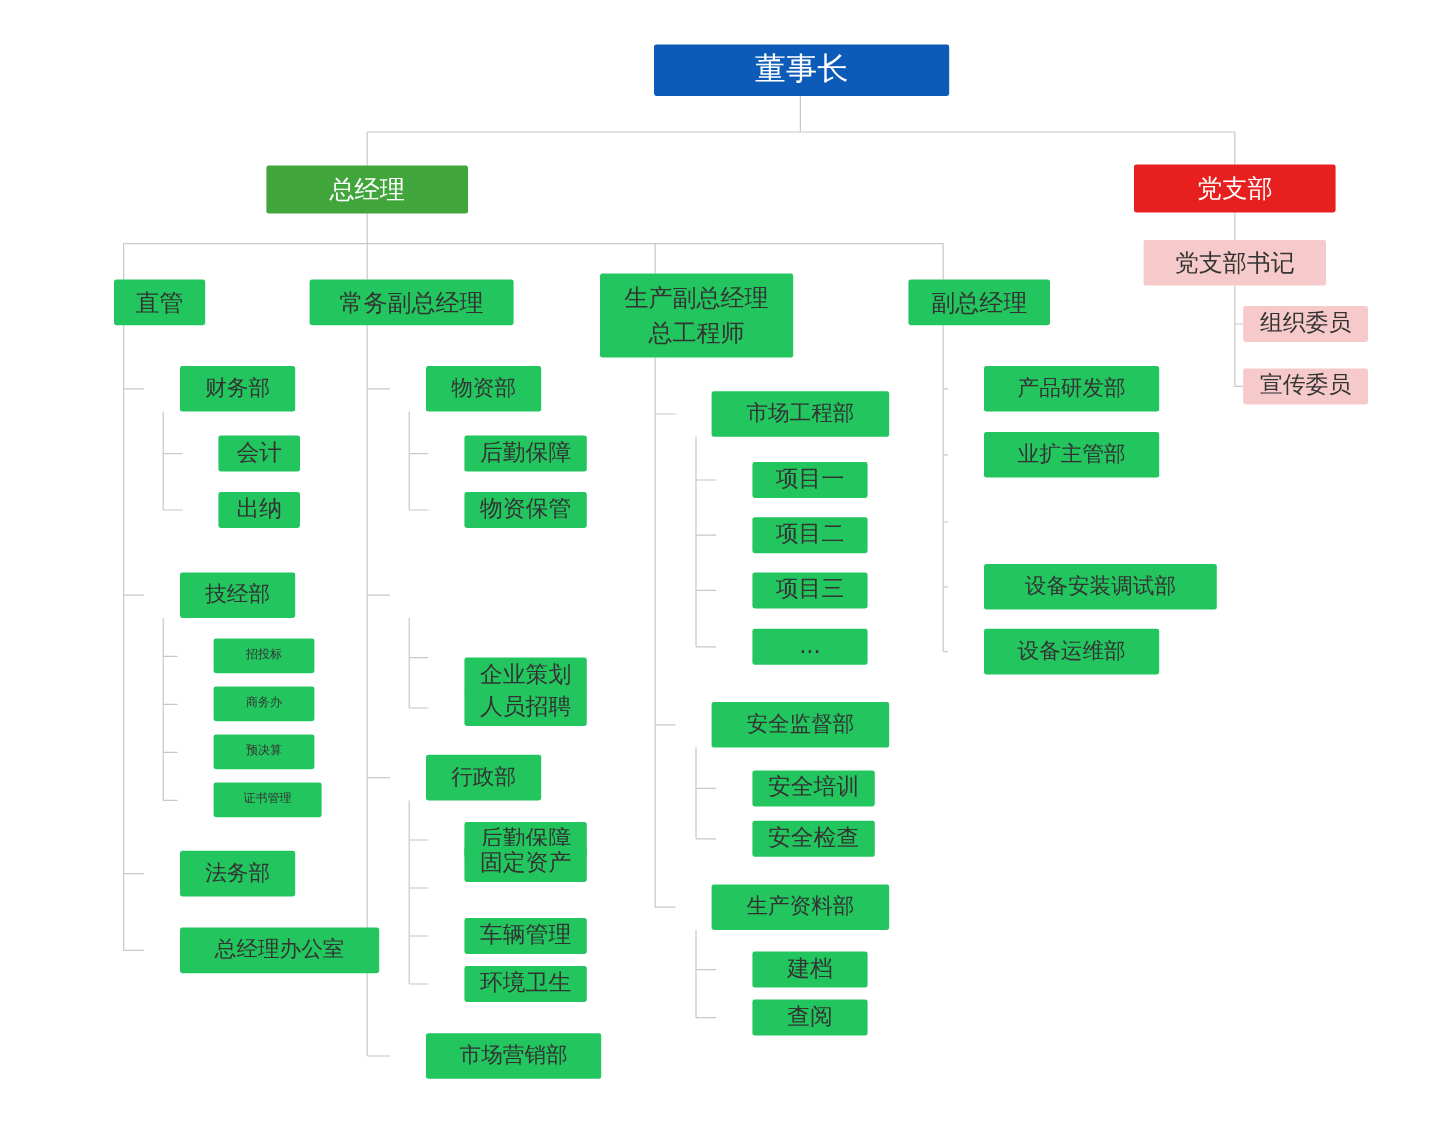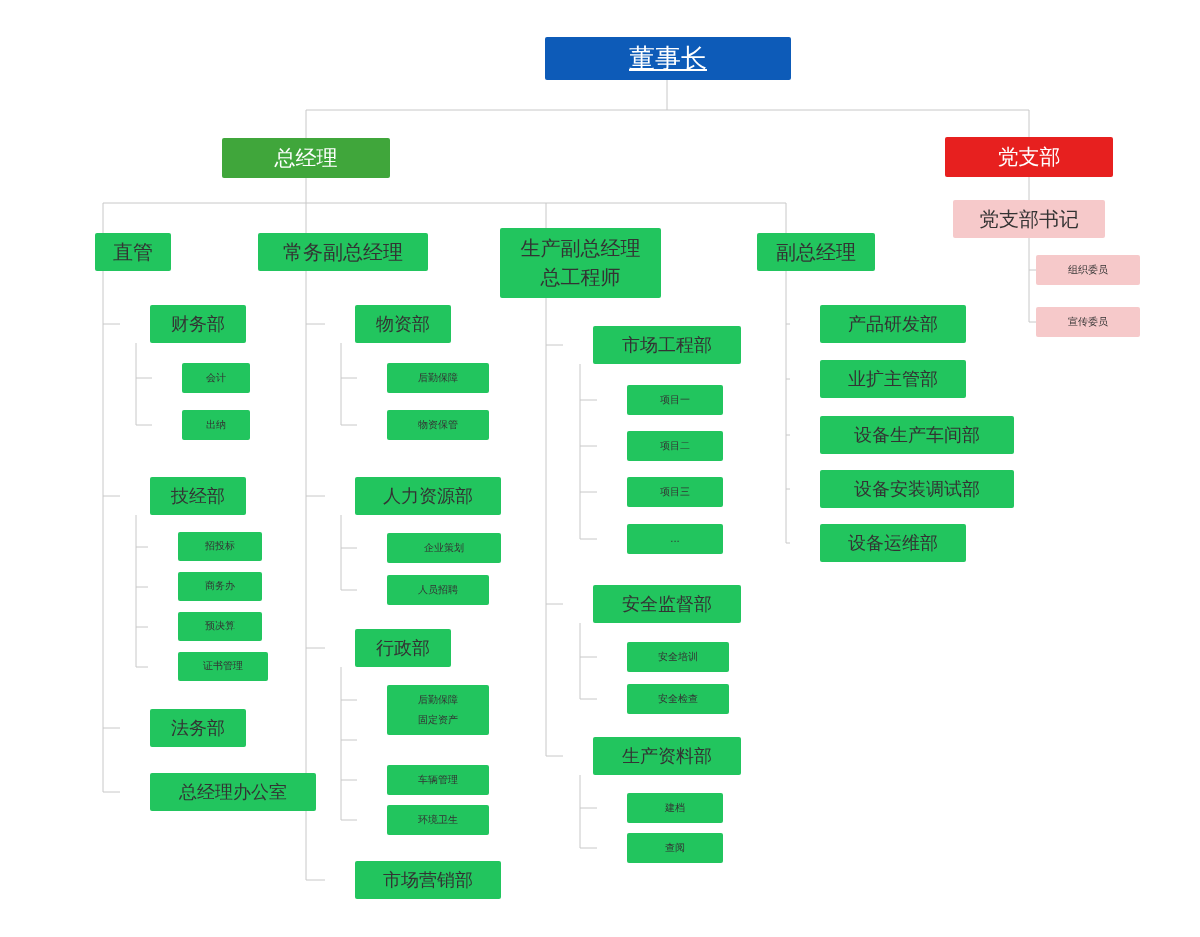--- a/index.html
+++ b/index.html
@@ -13,22 +13,22 @@
     position:absolute; box-sizing:border-box;
     display:flex; align-items:center; justify-content:center;
     text-align:center; border-radius:2px; color:#333333;
     white-space:pre-line; line-height:1.45;
   }
   .c-blue   { background:#0d5bb8; color:#ffffff; }
   .c-green  { background:#40a63b; color:#ffffff; }
   .c-red    { background:#e7201f; color:#ffffff; }
   .c-lgreen { background:#22c55e;margin-left:30px; }
   .c-pink   { background:#f6c9ca; }
-  .f26{font-size:26px;text-decoration:underline;} .f21{font-size:21px;} .f20{font-size:20px;}
-  .f18{font-size:18px;} .f15{font-size:10px;} .f14{font-size:10px;}
+  .f26{font-size:26px;} .f21{font-size:21px;} .f20{font-size:20px;}
+  .f18{font-size:18px;} .f15{font-size:19px;} .f14{font-size:10px;}
 </style>
 </head>
 <body>
 
 <div class="canvas">
 
   <svg class="connectors" xmlns="http://www.w3.org/2000/svg">
     <path d="M667 80 V110 M306 110 H1029 M306 110 V138 M1029 110 V137"></path>
     <path d="M306 178 V203 M103 203 H786 M103 203 V233 M306 203 V233 M546 203 V228 M786 203 V233"></path>
     <path d="M1029 177 V200 M1029 238 V322 M1029 270 H1036 M1029 322 H1036"></path>
@@ -67,22 +67,21 @@
   <div class="node c-lgreen f14" style="left:148px;top:532px;width:84px;height:29px">招投标</div>
   <div class="node c-lgreen f14" style="left:148px;top:572px;width:84px;height:29px">商务办</div>
   <div class="node c-lgreen f14" style="left:148px;top:612px;width:84px;height:29px">预决算</div>
   <div class="node c-lgreen f14" style="left:148px;top:652px;width:90px;height:29px">证书管理</div>
   <div class="node c-lgreen f18" style="left:120px;top:709px;width:96px;height:38px">法务部</div>
   <div class="node c-lgreen f18" style="left:120px;top:773px;width:166px;height:38px">总经理办公室</div>
 
   <div class="node c-lgreen f18" style="left:325px;top:305px;width:96px;height:38px">物资部</div>
   <div class="node c-lgreen f15" style="left:357px;top:363px;width:102px;height:30px">后勤保障</div>
   <div class="node c-lgreen f15" style="left:357px;top:410px;width:102px;height:30px">物资保管</div>
-  <div class="node c-lgreen f18" style="left:325px;top:477px;width:146px;height:38px">人力资源部</div>
-  <div class="node c-lgreen f15" style="left:357px;top:533px;width:114px;height:30px">企业策划</div>
+  <div class="node c-lgreen f15" style="left:357px;top:548px;width:102px;height:30px">企业策划</div>
   <div class="node c-lgreen f15" style="left:357px;top:575px;width:102px;height:30px">人员招聘</div>
   <div class="node c-lgreen f18" style="left:325px;top:629px;width:96px;height:38px">行政部</div>
   <div class="node c-lgreen f15" style="left:357px;top:685px;width:102px;height:30px">后勤保障</div>
   <div class="node c-lgreen f15" style="left:357px;top:705px;width:102px;height:30px">固定资产</div>
   <div class="node c-lgreen f15" style="left:357px;top:765px;width:102px;height:30px">车辆管理</div>
   <div class="node c-lgreen f15" style="left:357px;top:805px;width:102px;height:30px">环境卫生</div>
   <div class="node c-lgreen f18" style="left:325px;top:861px;width:146px;height:38px">市场营销部</div>
 
   <div class="node c-lgreen f18" style="left:563px;top:326px;width:148px;height:38px">市场工程部</div>
   <div class="node c-lgreen f15" style="left:597px;top:385px;width:96px;height:30px">项目一</div>
@@ -91,17 +90,16 @@
   <div class="node c-lgreen f15" style="left:597px;top:524px;width:96px;height:30px">...</div>
   <div class="node c-lgreen f18" style="left:563px;top:585px;width:148px;height:38px">安全监督部</div>
   <div class="node c-lgreen f15" style="left:597px;top:642px;width:102px;height:30px">安全培训</div>
   <div class="node c-lgreen f15" style="left:597px;top:684px;width:102px;height:30px">安全检查</div>
   <div class="node c-lgreen f18" style="left:563px;top:737px;width:148px;height:38px">生产资料部</div>
   <div class="node c-lgreen f15" style="left:597px;top:793px;width:96px;height:30px">建档</div>
   <div class="node c-lgreen f15" style="left:597px;top:833px;width:96px;height:30px">查阅</div>
 
   <div class="node c-lgreen f18" style="left:790px;top:305px;width:146px;height:38px">产品研发部</div>
   <div class="node c-lgreen f18" style="left:790px;top:360px;width:146px;height:38px">业扩主管部</div>
-  <div class="node c-lgreen f18" style="left:790px;top:416px;width:194px;height:38px">设备生产车间部</div>
   <div class="node c-lgreen f18" style="left:790px;top:470px;width:194px;height:38px">设备安装调试部</div>
   <div class="node c-lgreen f18" style="left:790px;top:524px;width:146px;height:38px">设备运维部</div>
 
 </div>
 
 </body></html>

